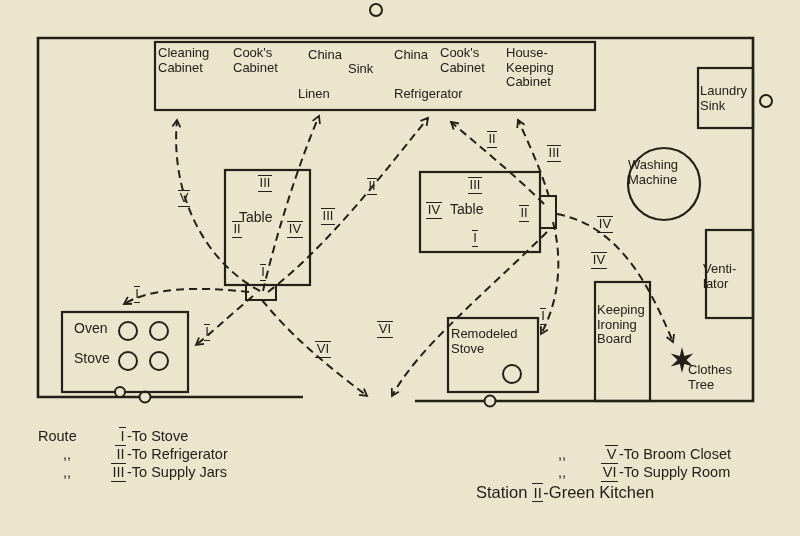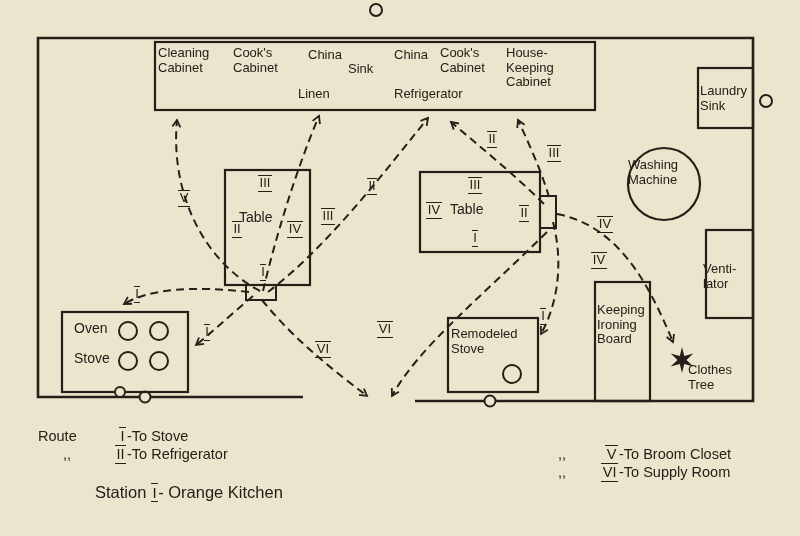--- a/index.html
+++ b/index.html
@@ -139,24 +139,27 @@
   <div class="num" style="left:374px;top:321px;width:22px"><span class="rn">VI</span></div>
   <div class="num" style="left:312px;top:341px;width:22px"><span class="rn">VI</span></div>
 
 
   <div class="legend-row" style="left:38px;top:445px">
     <span class="pre ctr" style="width:58px">,,</span><span class="numcol" style="width:30px"><span class="rn">II</span></span><span>-To Refrigerator</span>
   </div>
   <div class="legend-row" style="left:38px;top:427px">
     <span class="pre" style="width:58px">Route</span><span class="numcol" style="width:30px"><span class="rn">I</span></span><span>-To Stove</span>
   </div>
-  <div class="station" style="left:95px;top:483px">
-    <span>Station</span> <span class="rn">I</span><span>- Orange Kitchen</span>
+  <div class="legend-row" style="left:38px;top:463px">
+    <span class="pre ctr" style="width:58px">,,</span><span class="numcol" style="width:30px"><span class="rn">III</span></span><span>-To Supply Jars</span>
   </div>
 
   <div class="legend-row" style="left:536px;top:445px">
     <span class="pre ctr" style="width:52px">,,</span><span class="numcol" style="width:30px"><span class="rn">V</span></span><span>-To Broom Closet</span>
   </div>
   <div class="legend-row" style="left:536px;top:463px">
     <span class="pre ctr" style="width:52px">,,</span><span class="numcol" style="width:30px"><span class="rn">VI</span></span><span>-To Supply Room</span>
   </div>
+  <div class="station" style="left:476px;top:483px">
+    <span>Station</span> <span class="rn">II</span><span>-Green Kitchen</span>
+  </div>
 
 </div>
 
 </body></html>

